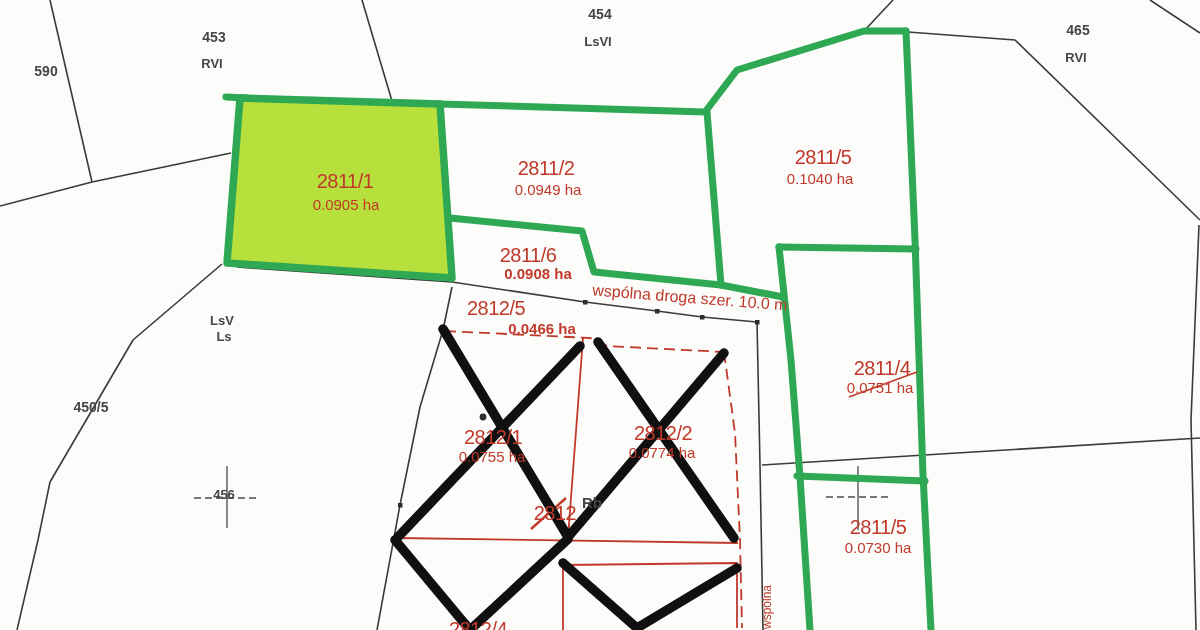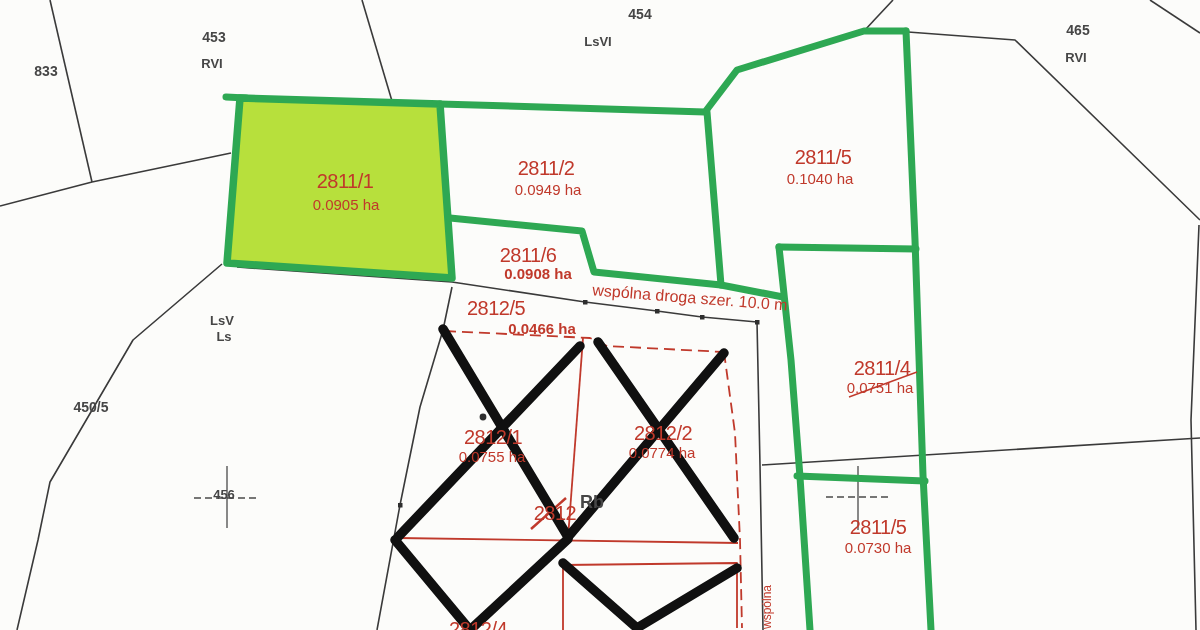--- a/index.html
+++ b/index.html
@@ -15,21 +15,21 @@
   }
   .red{color:#c0392b;}
   .black{color:#464646;font-weight:700;}
   .pid{font-size:20px;letter-spacing:-0.5px;font-weight:400;}
   .parea{font-size:15px;font-weight:400;}
   .small{font-size:13px;}
   .mid{font-size:14px;}
   .road{font-size:16px;transform:translate(-50%,-50%) rotate(4.5deg);}
   .vroad{font-size:12px;transform:translate(-50%,-50%) rotate(-90deg);}
   .struck{font-size:20px;letter-spacing:-0.5px;}
-  .rb{font-size:18px;}
+  .rb{font-size:15px;}
 </style>
 </head>
 <body>
 
 <svg id="map-canvas" width="1200" height="630" viewBox="0 0 1200 630">
 
   <g fill="none" stroke="#3a3a3a" stroke-width="1.6" stroke-linejoin="round">
     <path d="M50,0 L92,182"></path>
     <path d="M92,182 L0,206"></path>
     <path d="M92,182 L231,153"></path>
@@ -121,24 +121,24 @@
 
 <div class="lbl red pid" style="left:663px;top:433px;">2812/2</div>
 <div class="lbl red parea" style="left:662px;top:452px;">0.0774 ha</div>
 
 <div class="lbl red pid" style="left:478px;top:629px;">2812/4</div>
 
 <div class="lbl red road" style="left:690px;top:298px;">wspólna droga szer. 10.0 m</div>
 <div class="lbl red vroad" style="left:767px;top:607px;">wspólna</div>
 <div class="lbl red struck" style="left:555px;top:513px;">2812</div>
 
-<div class="lbl black mid" style="left:46px;top:71px;">833</div>
+<div class="lbl black mid" style="left:46px;top:71px;">590</div>
 <div class="lbl black mid" style="left:214px;top:37px;text-align:right;">453</div>
 <div class="lbl black small" style="left:212px;top:63px;">RVI</div>
-<div class="lbl black mid" style="left:600px;top:14px;margin-left:40px;">454</div>
+<div class="lbl black mid" style="left:600px;top:14px;">454</div>
 <div class="lbl black small" style="left:598px;top:41px;">LsVI</div>
 <div class="lbl black mid" style="left:1078px;top:30px;">465</div>
 <div class="lbl black small" style="left:1076px;top:57px;">RVI</div>
 <div class="lbl black mid" style="left:91px;top:407px;">450/5</div>
 <div class="lbl black small" style="left:224px;top:494px;">456</div>
 
 <div class="lbl black small" style="left:222px;top:320px;">LsV</div>
 <div class="lbl black small" style="left:224px;top:336px;">Ls</div>
 <div class="lbl black rb" style="left:592px;top:502px;">Rb</div>
 

